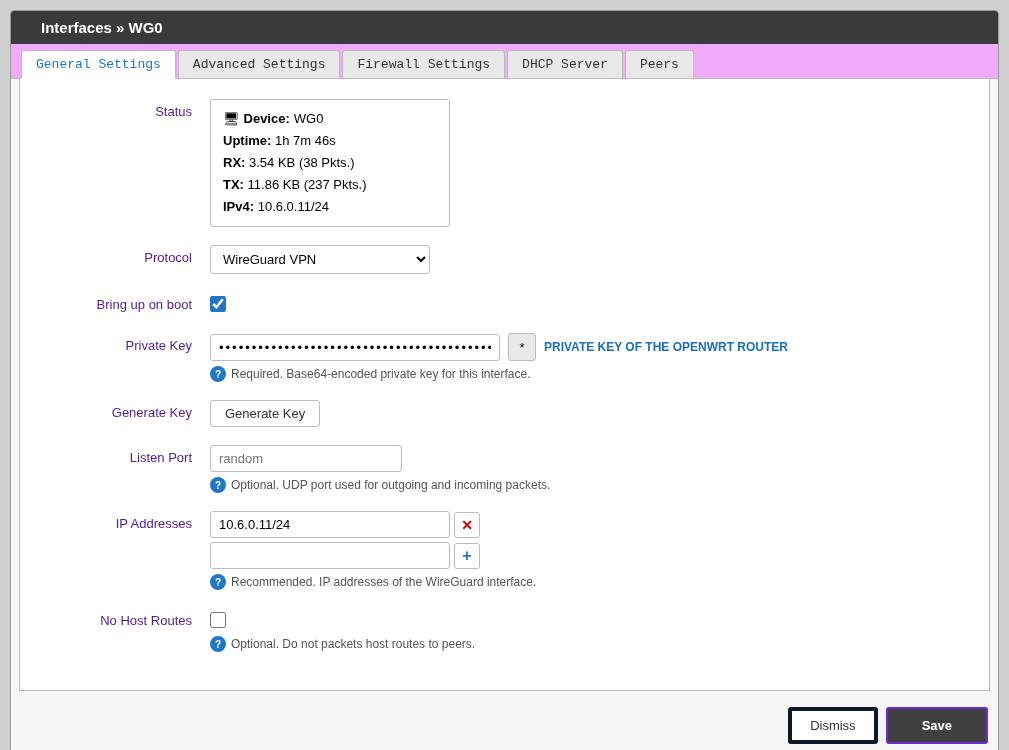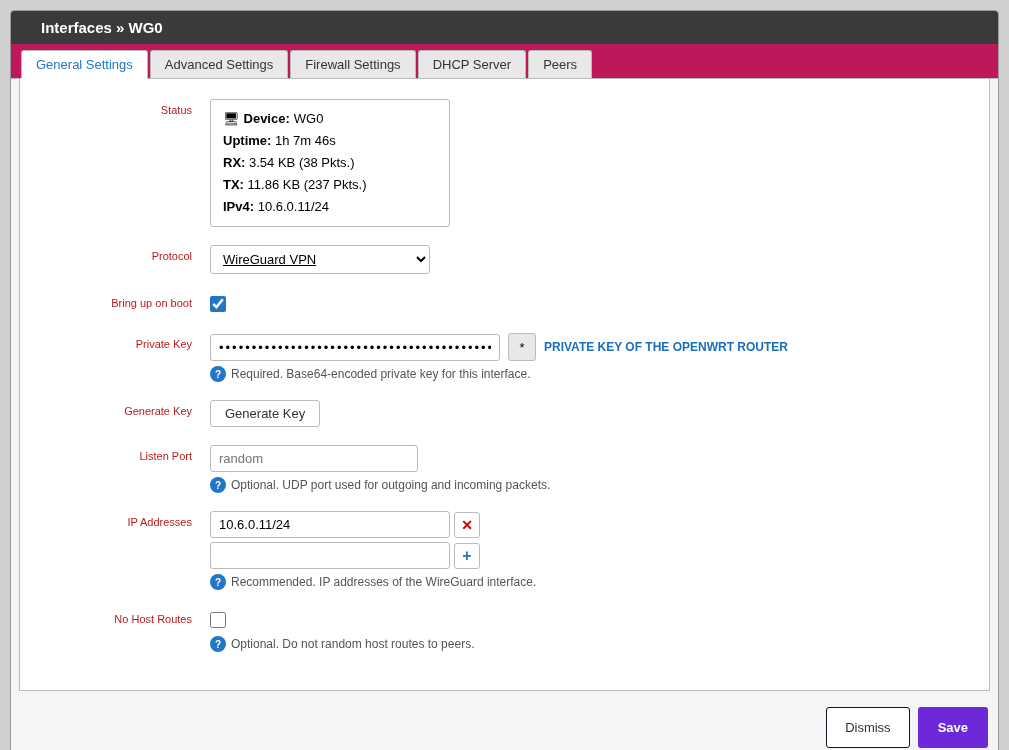--- a/index.html
+++ b/index.html
@@ -23,23 +23,24 @@
     .title-bar {
       background: #3a3a3a;
       color: #fff;
       padding: 8px 30px;
       font-size: 15px;
       font-weight: bold;
     }
     .tabs {
       display: flex;
       border-bottom: 1px solid #bbb;
-      background: #be185d;
+      background: #f0abfc;
       padding: 6px 10px 0 10px;
       gap: 2px;
+      font-family: Liberation Mono, monospace;
     }
     .tab {
       padding: 6px 14px;
       border: 1px solid #bbb;
       border-bottom: none;
       cursor: pointer;
       border-radius: 3px 3px 0 0;
       font-size: 13px;
       background: #e8e8e8;
       color: #333;
@@ -61,22 +62,22 @@
     .form-row {
       display: flex;
       align-items: flex-start;
       margin-bottom: 18px;
     }
     .form-label {
       width: 160px;
       text-align: right;
       padding-right: 18px;
       padding-top: 5px;
-      color: #b91c1c;
-      font-size: 11px;
+      color: #4c1d95;
+      font-size: 13px;
       flex-shrink: 0;
     }
     .form-control {
       flex: 1;
     }
     .status-box {
       border: 1px solid #bbb;
       background: #fff;
       padding: 8px 12px;
       border-radius: 3px;
@@ -91,21 +92,20 @@
       gap: 4px;
     }
     .protocol-select {
       width: 220px;
       padding: 5px 8px;
       border: 1px solid #bbb;
       border-radius: 3px;
       background: #fff;
       font-size: 13px;
       cursor: pointer;
-      text-decoration: underline;
     }
     .checkbox-input {
       width: 16px;
       height: 16px;
       margin-top: 4px;
       accent-color: #2176c5;
     }
     .private-key-row {
       display: flex;
       align-items: center;
@@ -164,21 +164,21 @@
     .generate-btn {
       padding: 5px 14px;
       background: #fff;
       border: 1px solid #bbb;
       border-radius: 3px;
       cursor: pointer;
       font-size: 13px;
       color: #333;
     }
     .listen-port-input {
-      width: 208px;
+      width: 192px;
       padding: 5px 8px;
       border: 1px solid #bbb;
       border-radius: 3px;
       font-size: 13px;
       background: #fff;
       color: #999;
     }
     .ip-row {
       display: flex;
       align-items: center;
@@ -222,30 +222,30 @@
     }
     .footer-btns {
       display: flex;
       justify-content: flex-end;
       gap: 8px;
       padding: 16px 10px 16px 10px;
     }
     .btn-dismiss {
       padding: 7px 18px;
       background: #fff;
-      border: 1px solid #0f172a;
+      border: 4px solid #0f172a;
       border-radius: 3px;
       cursor: pointer;
       font-size: 13px;
       color: #333;
     }
     .btn-save {
-      padding: 7px 14px;
-      background: #6d28d9;
-      border: 6px solid #6d28d9;
+      padding: 7px 34px;
+      background: #404040;
+      border: 2px solid #6d28d9;
       border-radius: 3px;
       cursor: pointer;
       font-size: 13px;
       color: #fff;
       font-weight: bold;
     }
   </style>
 </head>
 <body>
 
@@ -367,21 +367,21 @@
         </div>
       </div>
     </div>
 
     <div class="form-row">
       <div class="form-label">No Host Routes</div>
       <div class="form-control">
         <input type="checkbox" class="checkbox-input" style="">
         <div class="help-text">
           <span class="help-icon">?</span>
-          <span>Optional. Do not random host routes to peers.</span>
+          <span>Optional. Do not packets host routes to peers.</span>
         </div>
       </div>
     </div>
 
   </div>
 
   <div class="footer-btns">
     <button class="btn-dismiss">Dismiss</button>
     <button class="btn-save">Save</button>
   </div>

